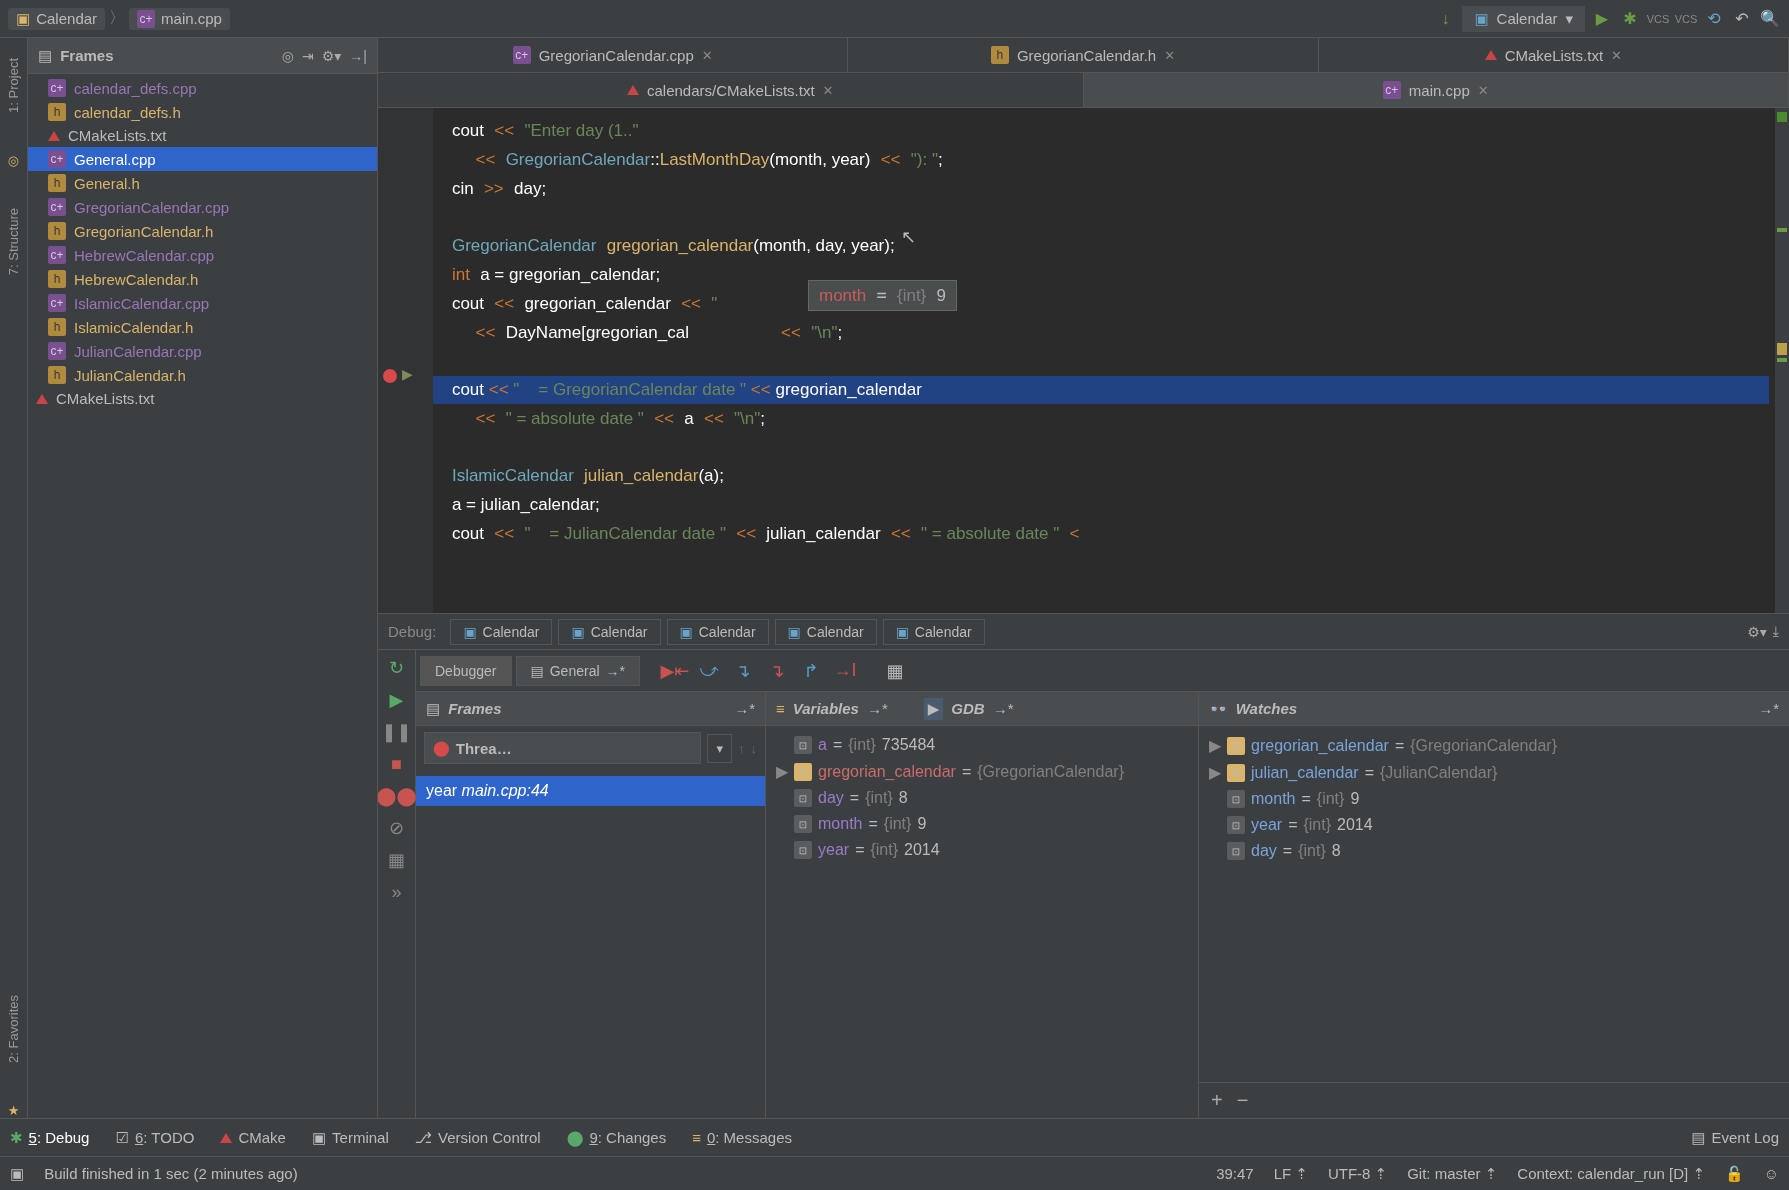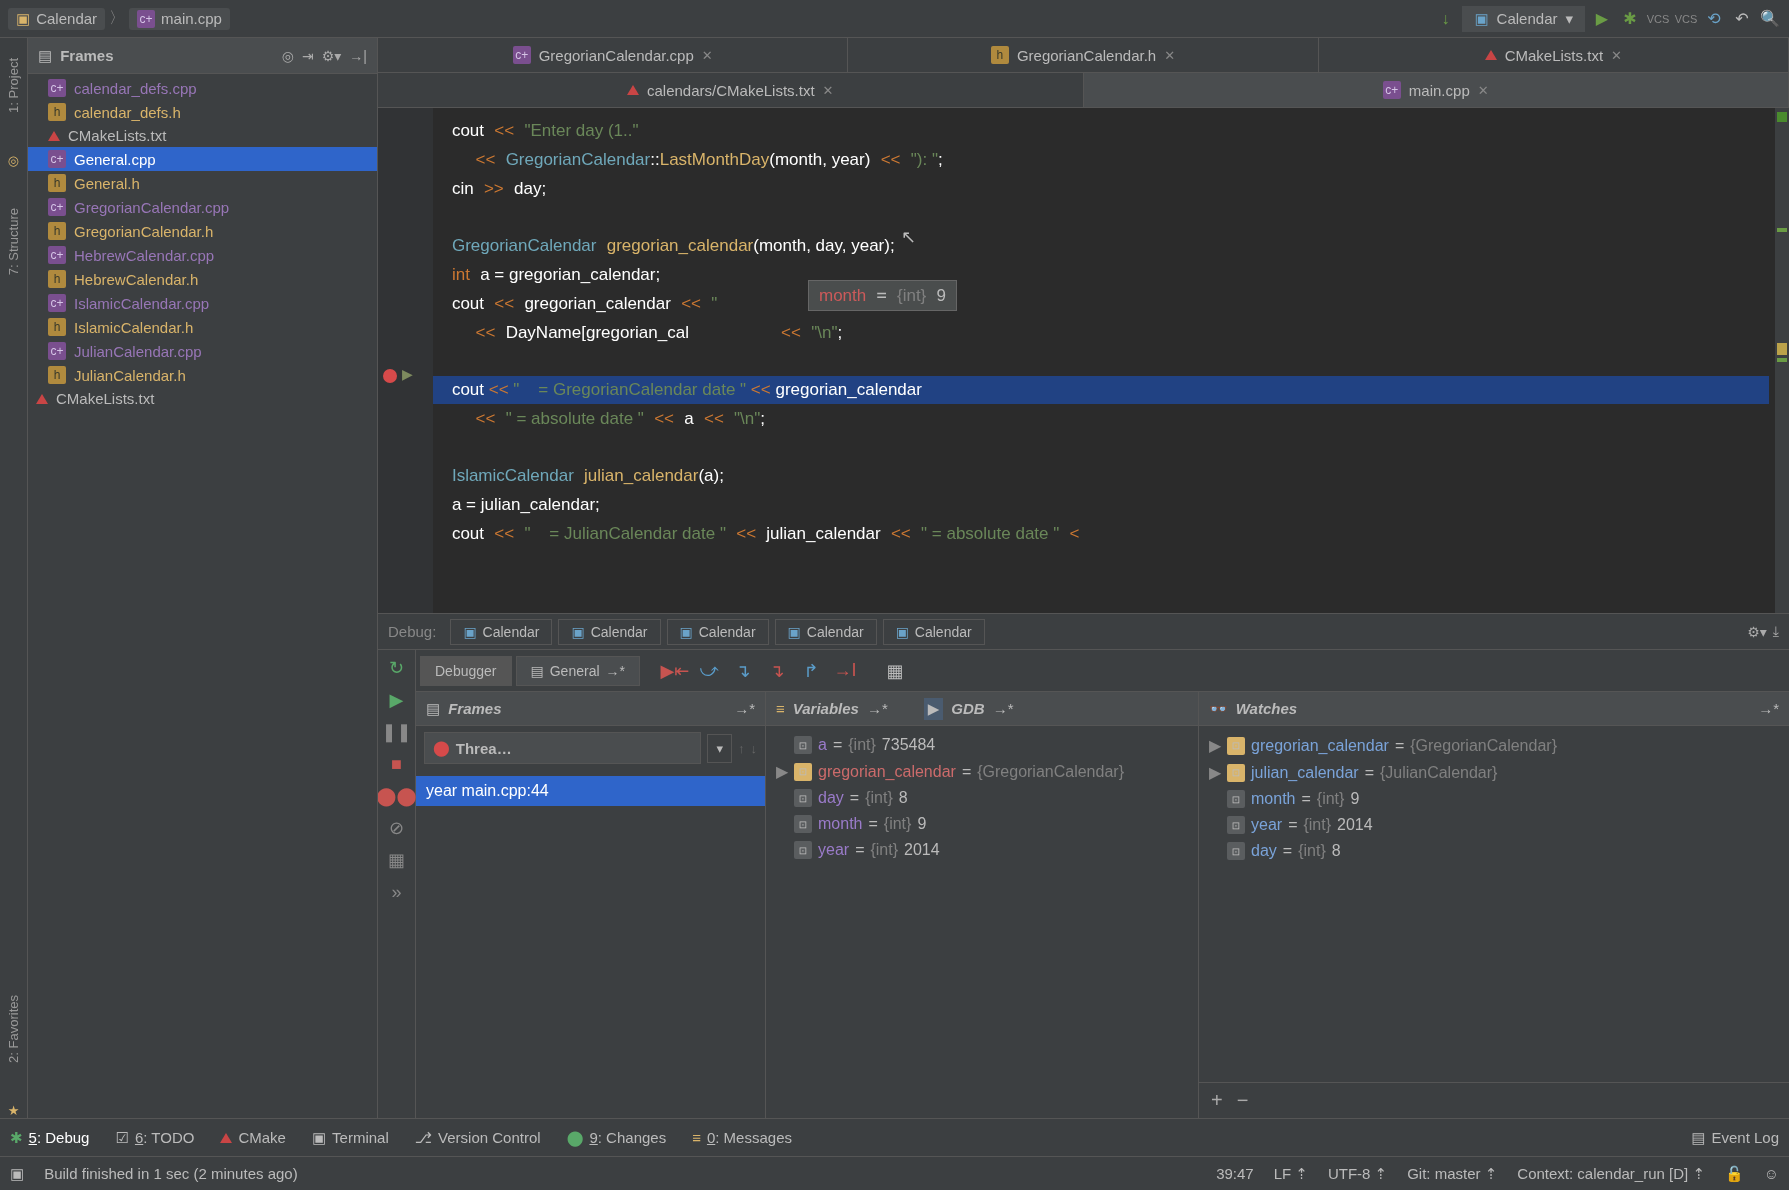--- a/index.html
+++ b/index.html
@@ -91,21 +91,21 @@
 .pane-header { height: 34px; background: #4a4d4f; border-bottom: 1px solid #555; display: flex; align-items: center; padding: 0 10px; gap: 8px; font-size: 15px; }
 .pane-header .ph-title { font-weight: bold; font-style: italic; }
 .pane-header .ph-spacer { flex: 1; }
 .pane-body { flex: 1; overflow: auto; padding: 6px 0; }
 
 .frames-pane { width: 350px; }
 .thread-combo { display: flex; align-items: center; padding: 6px 8px; gap: 6px; }
 .thread-sel { flex: 1; background: #4a4d4f; border: 1px solid #555; padding: 6px 8px; font-size: 15px; display: flex; align-items: center; gap: 6px; }
 .frame-item { padding: 6px 10px; font-size: 16px; cursor: pointer; }
 .frame-item.selected { background: #2f65ca; color: #fff; }
-.frame-loc { }
+.frame-loc { font-style: italic; }
 
 .vars-pane { flex: 1; }
 .var-row { padding: 4px 10px 4px 28px; font-size: 16px; font-family: "Menlo", monospace; display: flex; align-items: center; gap: 6px; }
 .var-row .chev { width: 12px; color: #888; margin-left: -18px; }
 .var-icon { width: 18px; height: 18px; display: inline-flex; align-items: center; justify-content: center; font-size: 10px; background: #5a5d5f; border-radius: 2px; }
 .var-name-a { color: #9a7bc9; }
 .var-name-b { color: #cc6b6b; }
 .var-name-c { color: #7aa3d9; }
 .var-type { color: #808080; }
 .var-val { color: #bbbbbb; }

